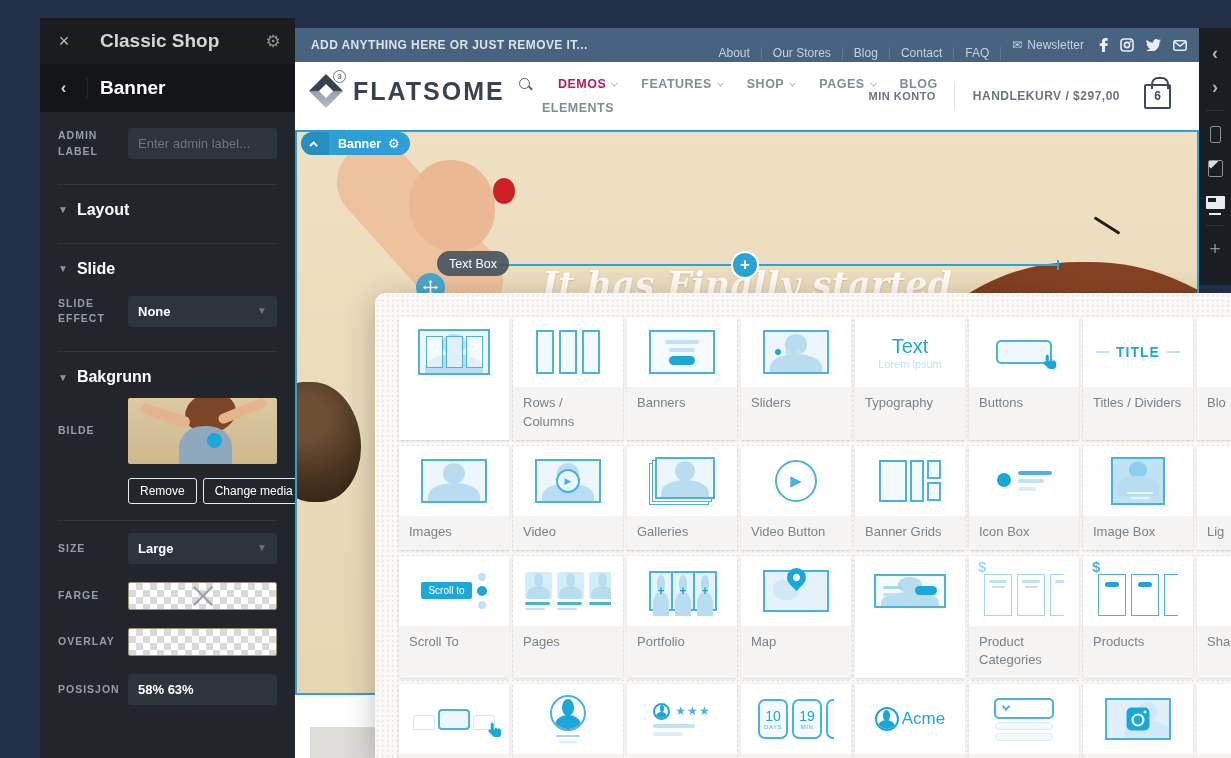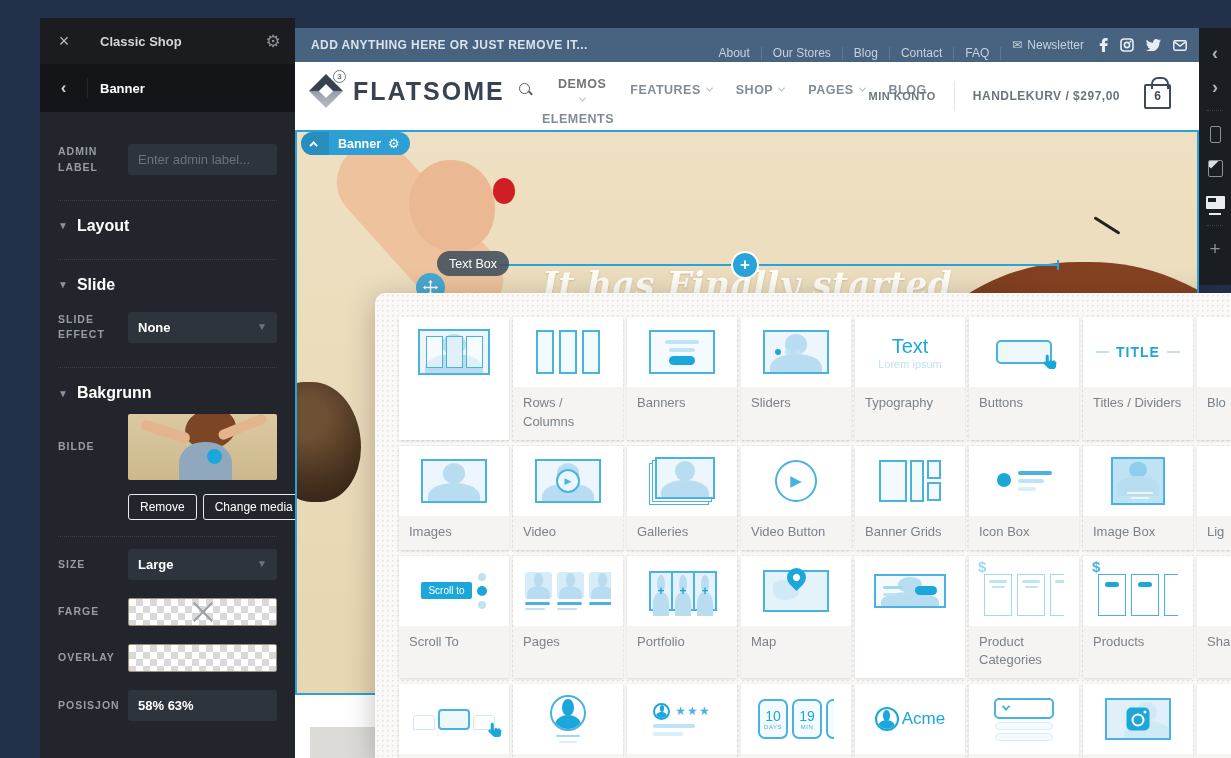--- a/index.html
+++ b/index.html
@@ -4,28 +4,28 @@
 <style>
   * { margin:0; padding:0; box-sizing:border-box; }
   html,body { background:#16202f; }
   body { font-family:"Liberation Sans", sans-serif; }
   #stage { position:relative; width:1231px; height:758px; background:#233049; overflow:hidden; }
 
   
   #sidebar { position:absolute; left:40px; top:18px; width:255px; height:740px; background:#22262c; z-index:2; overflow:hidden; }
   .sb-head { height:46px; background:#1a1c1f; display:flex; align-items:center; }
   .sb-close { width:48px; text-align:center; color:#b9bdc2; font-size:18px; cursor:pointer; }
-  .sb-title { flex:1; color:#d2d5d9; font-size:13px; font-weight:700; padding-left:12px; }
+  .sb-title { flex:1; color:#d2d5d9; font-size:19px; font-weight:700; padding-left:12px; }
   .sb-gear { width:44px; text-align:center; color:#8d9299; font-size:17px; }
   .sb-sub { height:48px; background:#131518; display:flex; align-items:center; }
   .sb-back { width:48px; text-align:center; color:#cfd3d8; font-size:17px; font-weight:700; border-right:1px solid #24272c; }
   .sb-sub .sb-title { color:#fff; }
   .sb-body { padding-bottom:10px; }
   .f-row { display:flex; align-items:center; padding:0 18px; margin-top:18px; }
-  .f-row.first { margin-top:32px; }
+  .f-row.first { margin-top:16px; }
   .f-label { flex:0 0 70px; color:#979da6; font-size:10.5px; font-weight:700; letter-spacing:1px; line-height:1.5; }
   .f-input, .f-select { flex:1; background:#2d343c; border:none; border-radius:3px; color:#fff; font-weight:700;
       font-size:13px; padding:8px 10px; font-family:"Liberation Sans",sans-serif; min-width:0; }
   .f-input::placeholder { color:#6c737c; font-weight:400; }
   .f-select { position:relative; }
   .sel-caret { position:absolute; right:10px; top:9px; color:#6c737c; font-size:10px; }
   .divider { border-top:1px dotted #3b4046; margin:24px 18px 0; }
   .sec-head { display:flex; align-items:center; gap:9px; padding:16px 18px 0; }
   .sec-caret { color:#8d939b; font-size:10px; }
   .sec-title { color:#fff; font-size:16px; font-weight:700; }
@@ -62,21 +62,21 @@
   .logo-diamond { position:relative; width:30px; height:30px; }
   .logo-diamond i { position:absolute; left:3px; top:3px; width:24px; height:24px; transform:rotate(45deg);
       background:linear-gradient(135deg,#38424e 0%,#38424e 48%,#97a0aa 52%,#b6bcc4 100%); }
   .logo-diamond i::after { content:""; position:absolute; left:7px; top:7px; width:10px; height:10px; background:#fff; }
   .logo-badge { position:absolute; right:-5px; top:-6px; width:13px; height:13px; border:1.5px solid #6b7682; border-radius:50%;
       color:#6b7682; font-size:8px; font-weight:700; display:flex; align-items:center; justify-content:center; background:#fff; }
   .logo-text { font-size:25px; font-weight:800; letter-spacing:2px; color:#39434f; }
   #menu { position:absolute; left:224px; top:0; }
   .menu-row1 { display:flex; align-items:center; gap:24px; margin-top:15px; }
   .menu-item { display:flex; align-items:center; gap:6px; color:#828c96; font-size:12.5px; font-weight:700; letter-spacing:.5px; cursor:pointer; }
-  .menu-item.active { color:#737373;flex-direction:column; }
+  .menu-item.active { color:#be185d; }
   .chev { width:5px; height:5px; border:solid #a6afb8; border-width:0 1.5px 1.5px 0; transform:rotate(45deg) translate(-1px,-1px); }
   .sicon { position:relative; width:13px; height:13px; margin-right:2px; cursor:pointer; }
   .sicon::before { content:""; position:absolute; left:0; top:0; width:9px; height:9px; border:1.5px solid #555e68; border-radius:50%; }
   .sicon::after { content:""; position:absolute; left:9px; top:9px; width:5px; height:1.5px; background:#555e68; transform:rotate(45deg); }
   .menu-row2 { margin-top:10px; padding-left:23px; color:#828c96; font-size:12.5px; font-weight:700; letter-spacing:.5px; cursor:pointer; }
   #hdr-right { position:absolute; right:28px; top:0; height:68px; display:flex; align-items:center; gap:18px; }
   .acct { color:#6b7580; font-size:11px; font-weight:700; letter-spacing:.5px; cursor:pointer; }
   .hdr-sep { width:1px; height:30px; background:#dfe3e7; }
   .cart-txt { color:#6b7580; font-size:12px; font-weight:700; letter-spacing:.5px; cursor:pointer; }
   .bag { position:relative; width:27px; height:25px; border:2px solid #3c4a5a; border-radius:2px; margin-left:6px;

